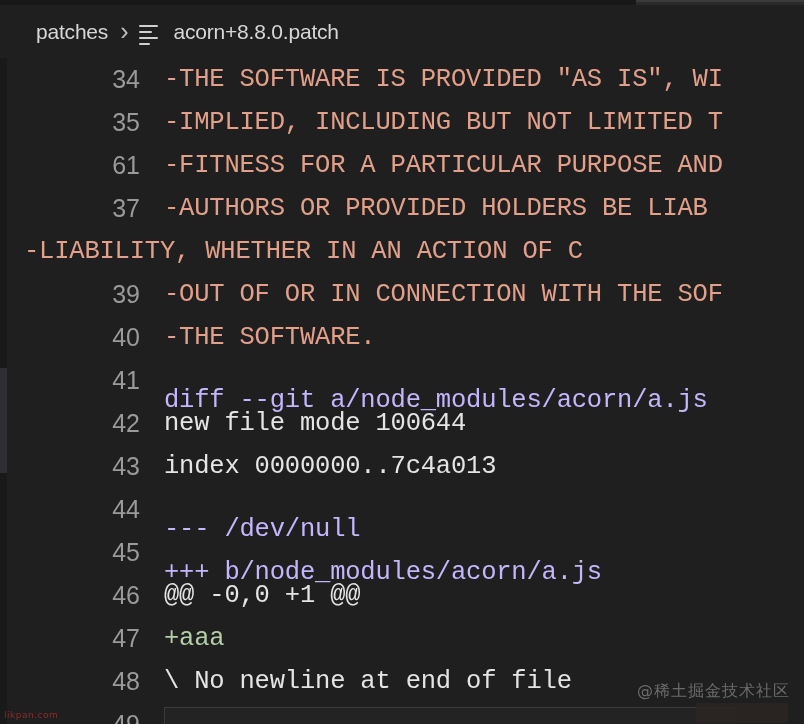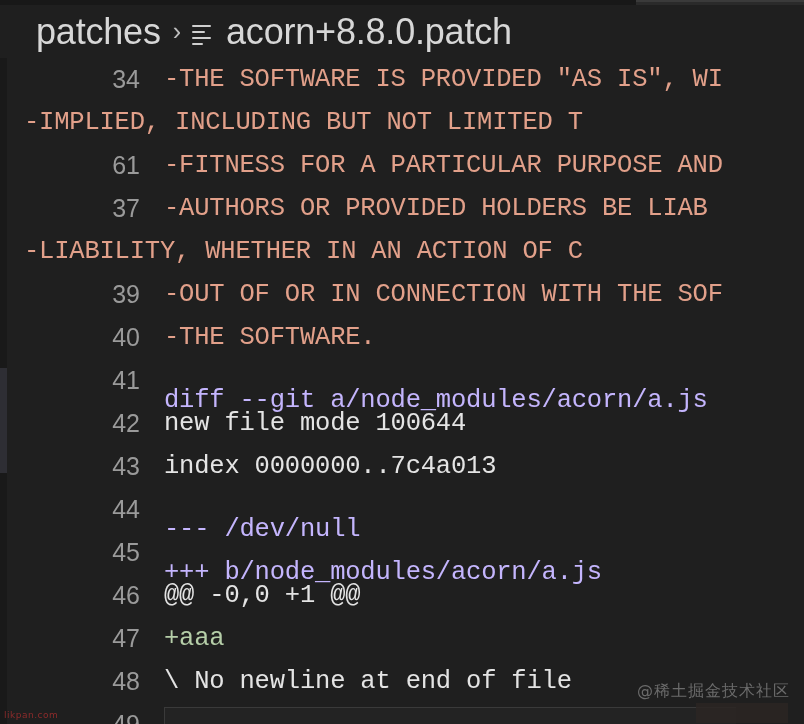--- a/index.html
+++ b/index.html
@@ -57,21 +57,21 @@
     left: 0;
     width: 804px;
     height: 53px;
     background: #1f1f1f;
     display: flex;
     align-items: center;
     padding-left: 36px;
     box-sizing: border-box;
   }
   .crumb {
-    font-size: 36px;
+    font-size: 21px;
     color: #d7d7d7;
     letter-spacing: -0.2px;
     white-space: nowrap;
   }
   .crumb-sep {
     font-size: 25px;
     color: #bdbdbd;
     margin: 0 11px 0 12px;
     font-weight: 300;
   }
@@ -244,20 +244,21 @@
     <div class="deco-strip">
       <div class="deco-slider"></div>
     </div>
 
     <div class="lines" id="lines">
         <div class="line">
           <div class="line-no">34</div>
           <div class="line-code c-del">-THE SOFTWARE IS PROVIDED "AS IS", WI</div>
         </div>
         <div class="line">
+          <div class="line-no">35</div>
           <div class="line-code c-del">-IMPLIED, INCLUDING BUT NOT LIMITED T</div>
         </div>
         <div class="line">
           <div class="line-no">61</div>
           <div class="line-code c-del">-FITNESS FOR A PARTICULAR PURPOSE AND</div>
         </div>
         <div class="line">
           <div class="line-no">37</div>
           <div class="line-code c-del">-AUTHORS OR PROVIDED HOLDERS BE LIAB</div>
         </div>

